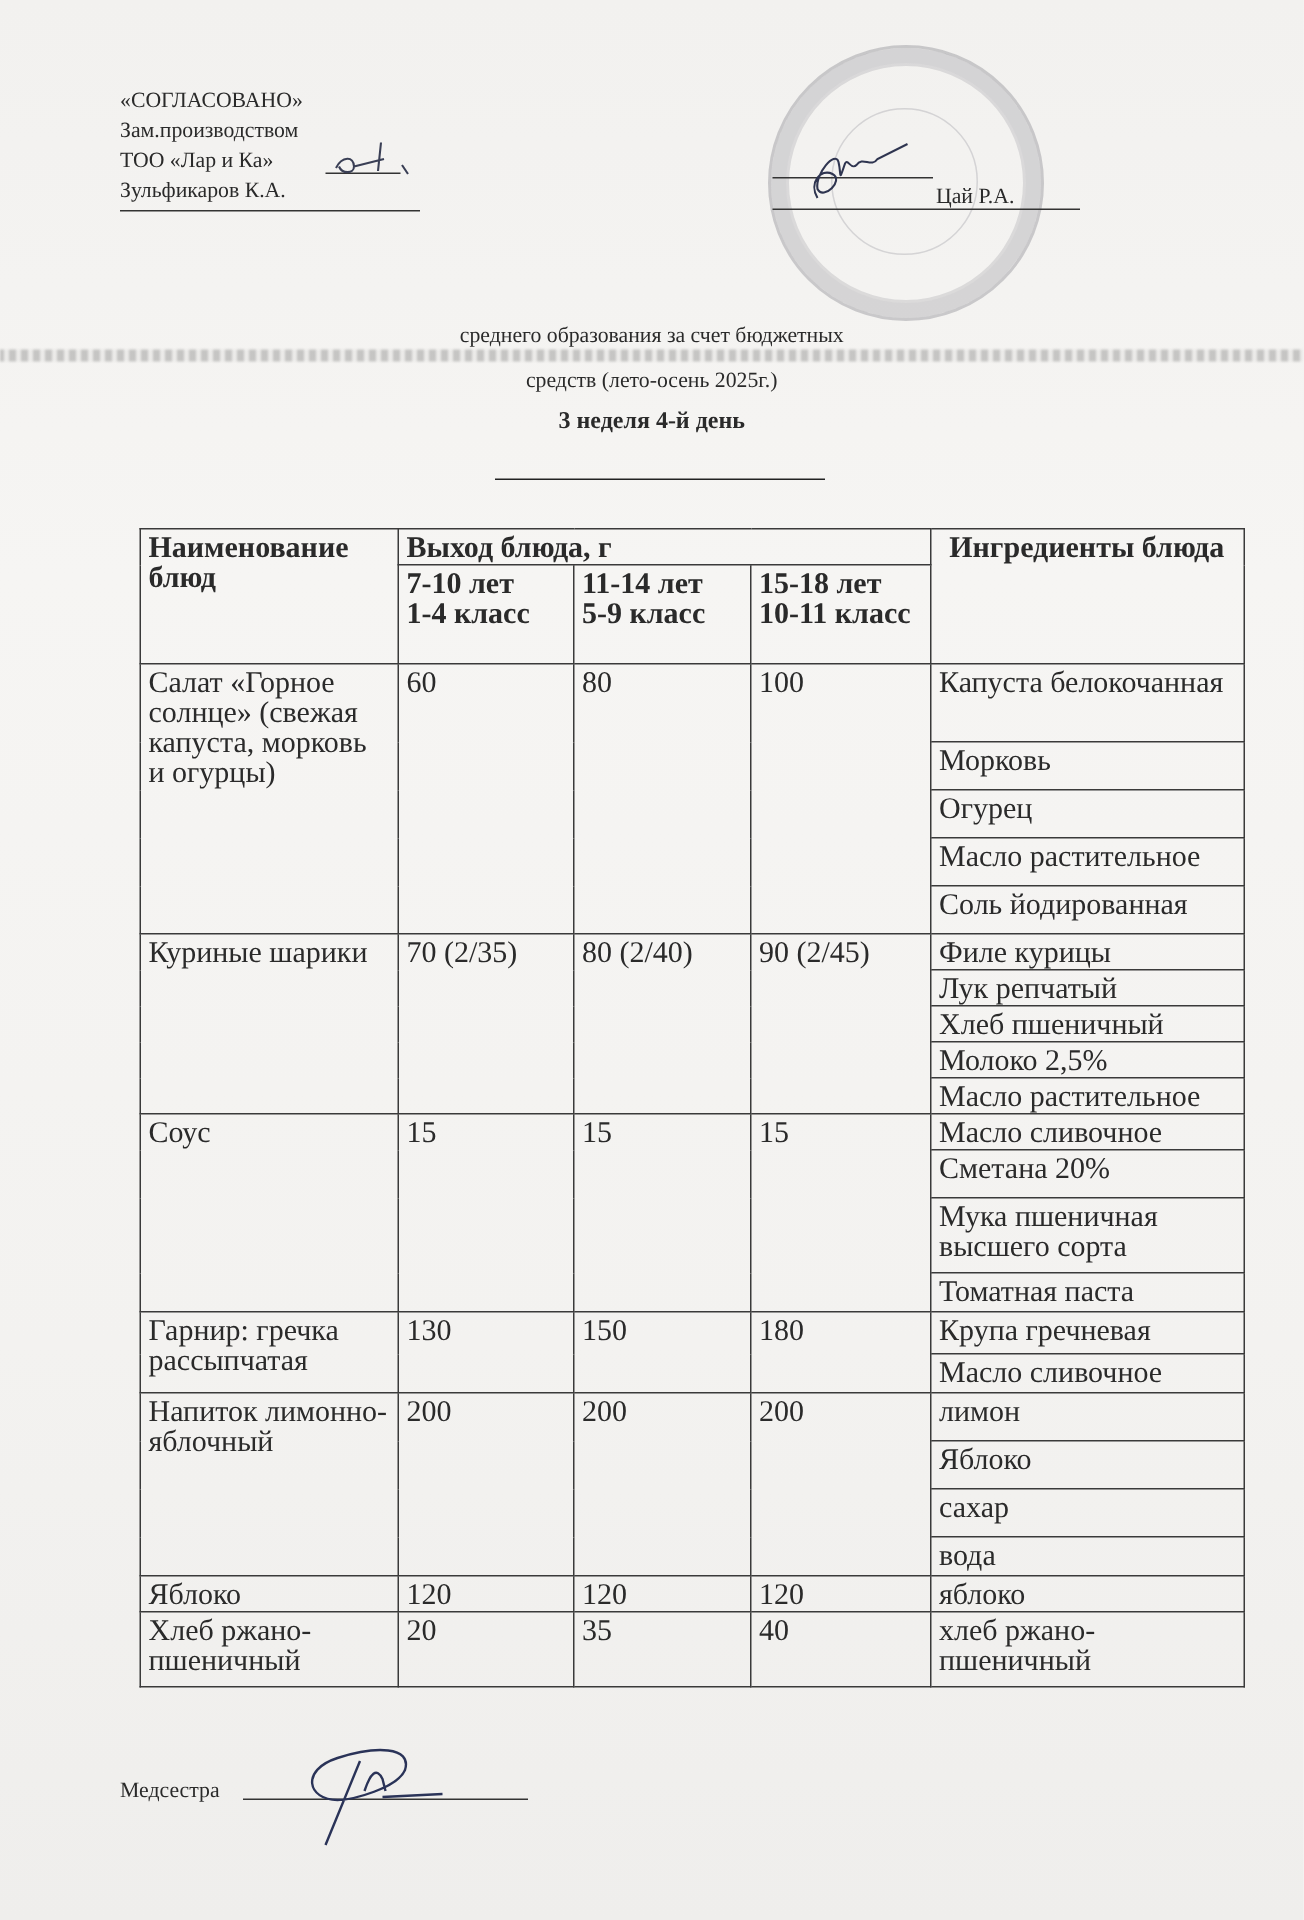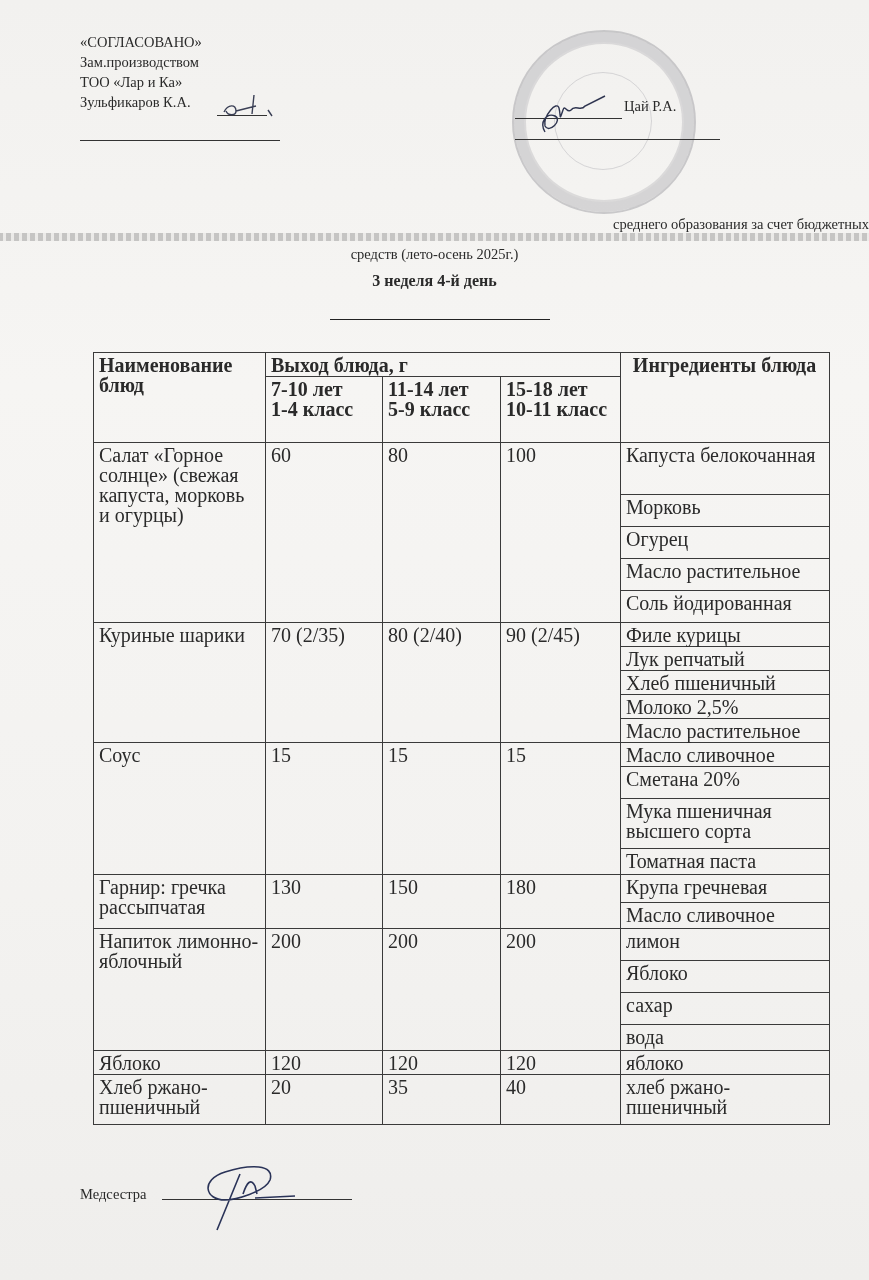--- a/index.html
+++ b/index.html
@@ -6,21 +6,21 @@
   body {
     width: 869px; height: 1280px; position: relative; overflow: hidden;
     background: #f4f3f1;
     font-family: "Liberation Serif", serif;
     color: #2a2a2a;
   }
   .paper {
     position: absolute; left: 0; top: 0; width: 869px; height: 1280px;
     background: linear-gradient(180deg, #f2f1ef 0%, #f6f5f3 30%, #f3f2f0 70%, #efeeec 100%);
   }
-  .hdr { position: absolute; font-size: 14.5px; line-height: 20px; }
+  .hdr { position: absolute; font-size: 14.5px; line-height: 20px; margin-top: 25px; }
   .hdr div { white-space: nowrap; }
   .sig-line { position: absolute; height: 0; border-top: 1px solid #333; }
   .stamp {
     position: absolute; left: 512px; top: 30px; width: 180px; height: 180px;
     border-radius: 50%; border: 2px solid rgba(120,120,130,0.35);
     box-shadow: inset 0 0 0 10px rgba(150,150,160,0.08), inset 0 0 0 12px rgba(120,120,130,0.2);
   }
   .stamp-inner {
     position: absolute; left: 40px; top: 40px; width: 96px; height: 96px; border-radius: 50%;
     border: 1px solid rgba(120,120,130,0.25);
@@ -70,21 +70,21 @@
       <div class="stamp-inner"></div>
     </div>
 
   <div class="hdr" style="left:624px; top:96px;">Цай Р.А.</div>
   <div class="sig-line" style="left:515px; top:118px; width:107px;"></div>
   <div class="sig-line" style="left:515px; top:139px; width:205px;"></div>
   <svg class="sig" style="left:535px; top:92px;" width="80" height="50">
     <path d="M10 40 C4 30,12 20,20 24 C28 28,14 42,10 34 C8 24,22 8,24 16 C26 24,24 30,28 18 C30 12,32 22,36 18 C40 12,46 20,50 14 L70 4" stroke="#2f3550" stroke-width="1.4" fill="none"></path>
   </svg>
 
-  <div class="title" style="top:214px;text-align:right;">среднего образования за счет бюджетных</div>
+  <div class="title" style="top:214px;">среднего образования за счет бюджетных</div>
   <div class="scan-band"></div>
   <div class="title" style="top:244px;">средств (лето-осень 2025г.)</div>
   <div class="title title-bold" style="top:270px;text-align:center;">3 неделя 4-й день</div>
   <div class="underline"></div>
 
   <table class="menu">
     <colgroup>
       <col style="width:172px">
       <col style="width:117px">
       <col style="width:118px">

